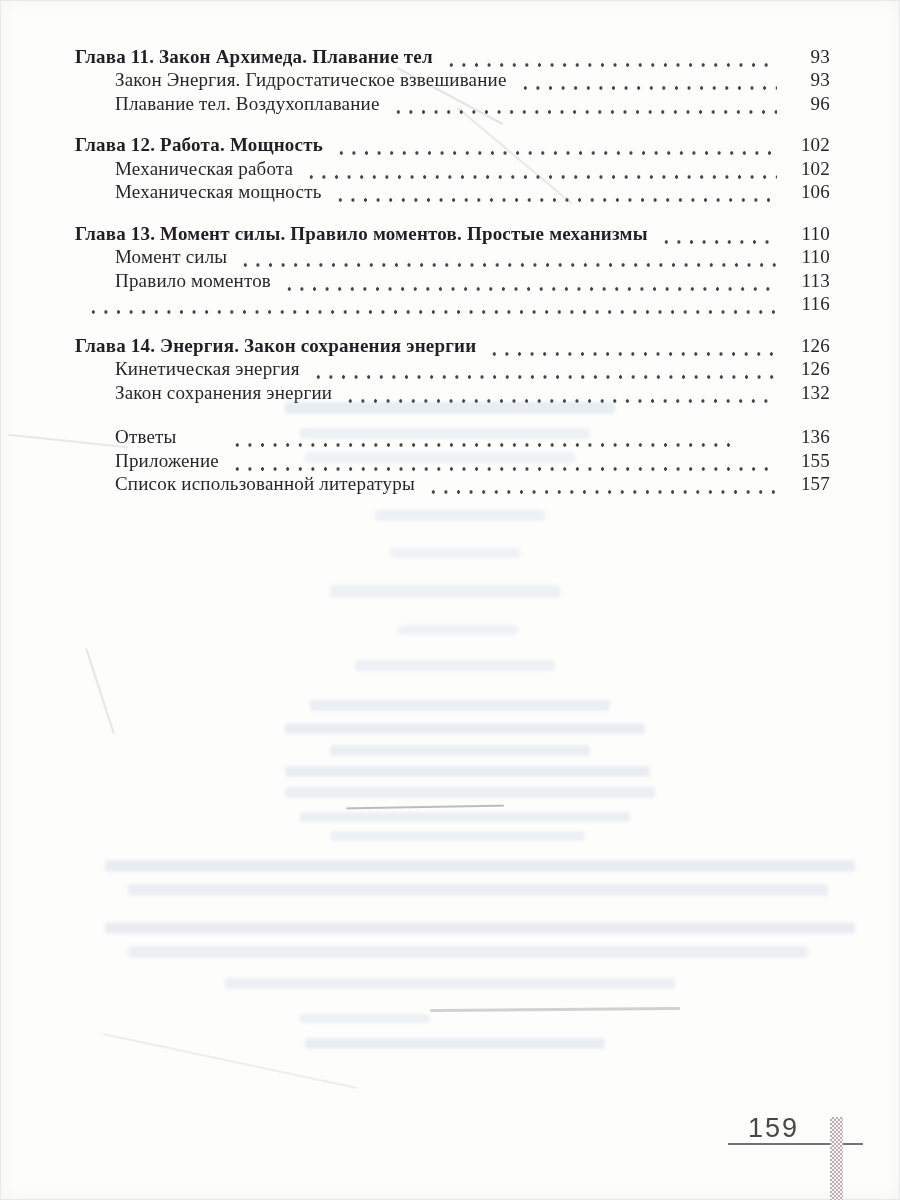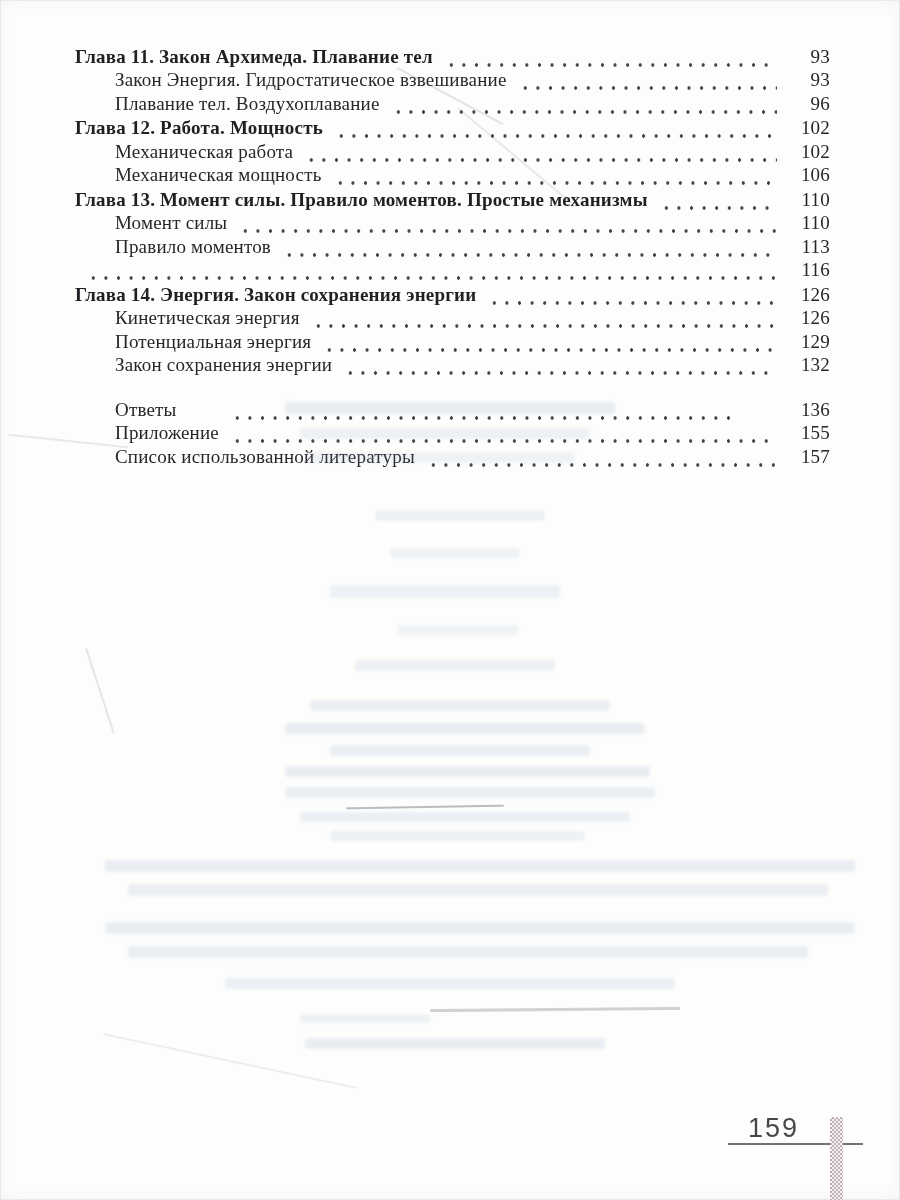--- a/index.html
+++ b/index.html
@@ -18,21 +18,21 @@
   }
   .row{
     display:flex;
     align-items:flex-end;
     height:23.5px;
     font-size:19px;
     color:#29262b;
     letter-spacing:.2px;
     white-space:nowrap;
   }
-  .row.lvl0{ font-weight:bold; margin-top:1px; color:#221f24;}
+  .row.lvl0{ font-weight:bold; margin-top:18px; color:#221f24;}
   .row.lvl0:first-child{ margin-top:0; }
   .row.lvl1 .label{ padding-left:40px; }
   .row.section-break{ margin-top:21px;gap:42px; }
   .label{ flex:0 0 auto; }
   .leader{
     flex:1 1 auto;
     height:20px;
     margin:0 9px 0 8px;
     background-image: radial-gradient(circle, #48434b 1.5px, rgba(0,0,0,0) 1.9px);
     background-size: 12.6px 6px;
@@ -139,25 +139,20 @@
     </div>
       <div class="row lvl0">
       <span class="label">Глава 14. Энергия. Закон сохранения энергии</span>
       <span class="leader"></span>
       <span class="pnum">126</span>
     </div>
       <div class="row lvl1">
       <span class="label">Кинетическая энергия</span>
       <span class="leader"></span>
       <span class="pnum">126</span>
-    </div>
-      <div class="row lvl1">
-      <span class="label">Потенциальная энергия</span>
-      <span class="leader"></span>
-      <span class="pnum">129</span>
     </div>
       <div class="row lvl1">
       <span class="label">Закон сохранения энергии</span>
       <span class="leader"></span>
       <span class="pnum">132</span>
     </div>
       <div class="row lvl1 section-break">
       <span class="label">Ответы</span>
       <span class="leader"></span>
       <span class="pnum">136</span>

